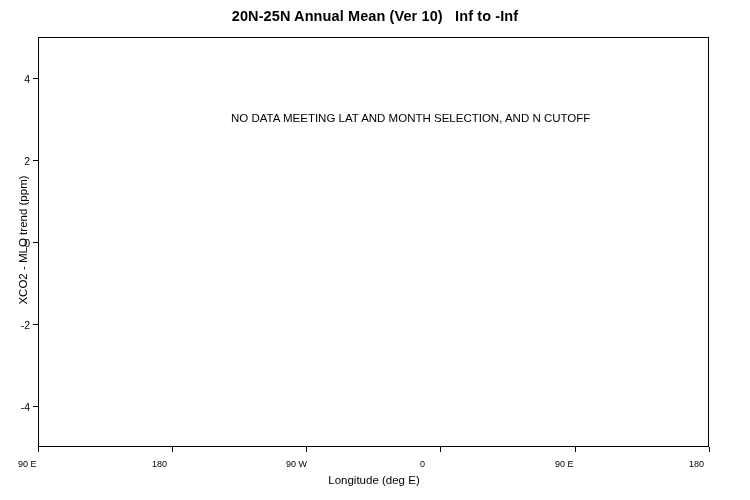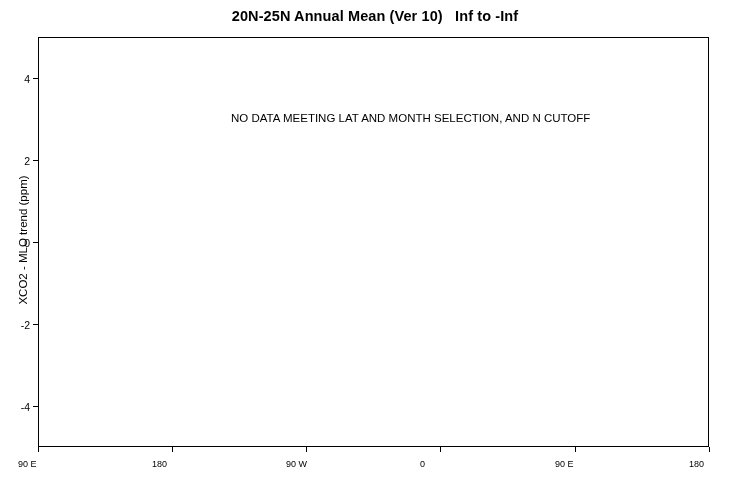--- a/index.html
+++ b/index.html
@@ -139,14 +139,15 @@
   <div class="xtick-mark" style="left:575px; top:447px;"></div>
   <div class="xtick-mark" style="left:709px; top:447px;"></div>
 
   <div class="xtick" style="left:18px; top:459px;">90 E</div>
   <div class="xtick" style="left:152px; top:459px;">180</div>
   <div class="xtick" style="left:286px; top:459px;">90 W</div>
   <div class="xtick" style="left:420px; top:459px;">0</div>
   <div class="xtick" style="left:555px; top:459px;">90 E</div>
   <div class="xtick" style="left:689px; top:459px;">180</div>
 
+  <div class="xlabel">Longitude (deg E)</div>
 
 </div>
 
 </body></html>

